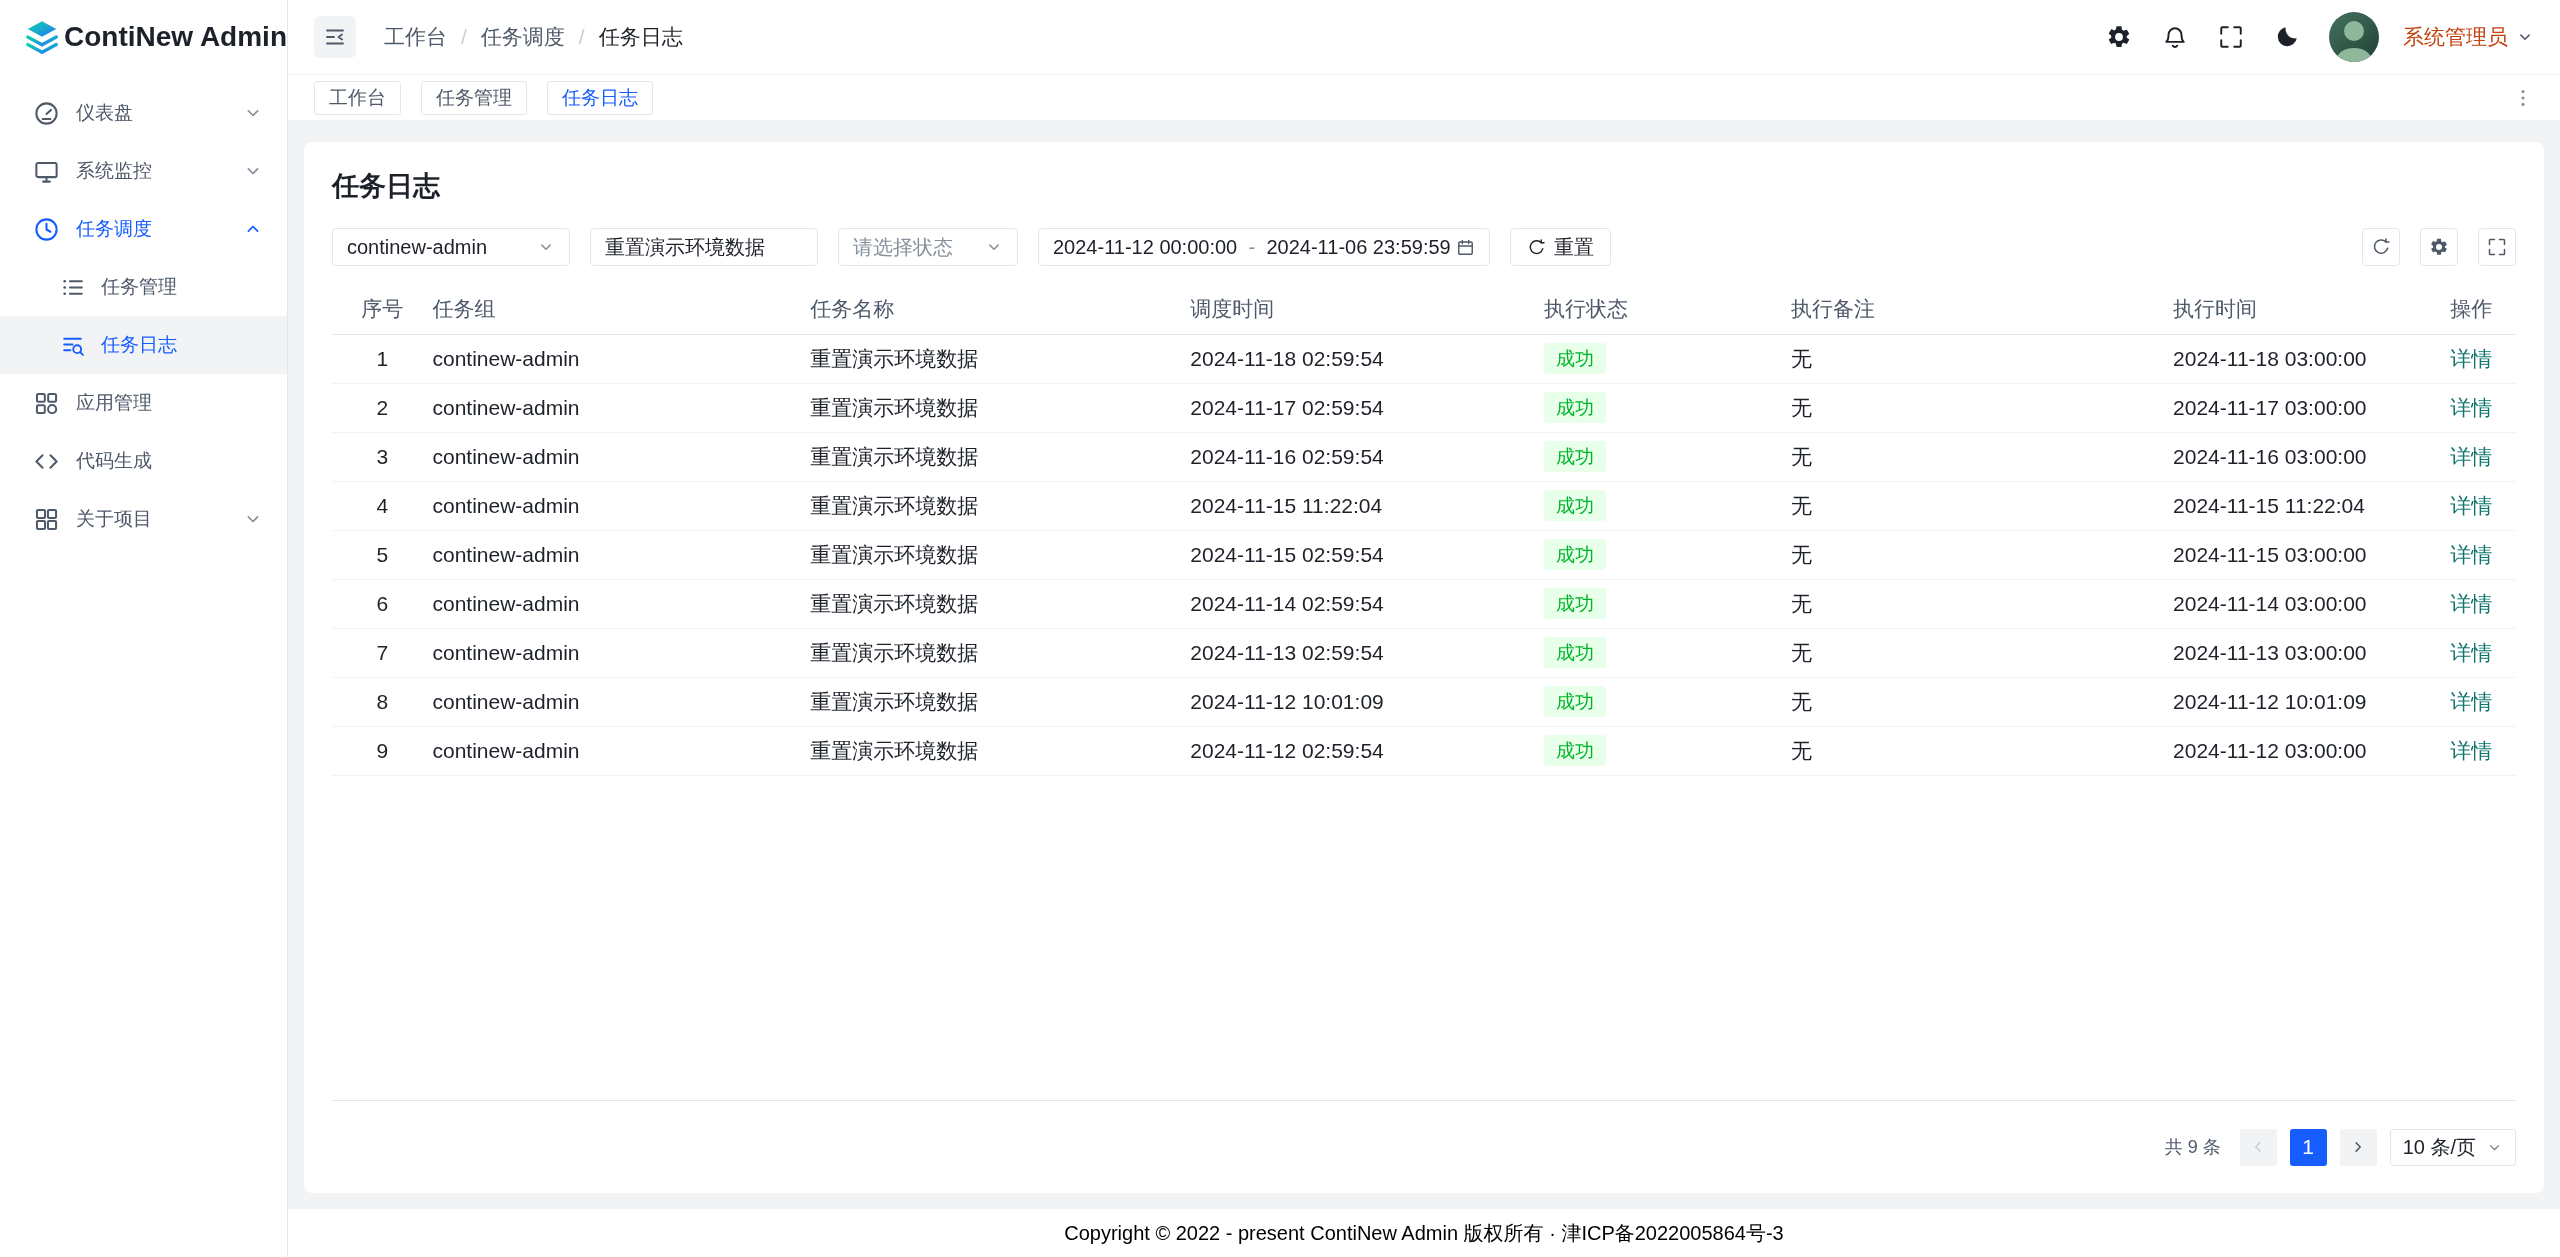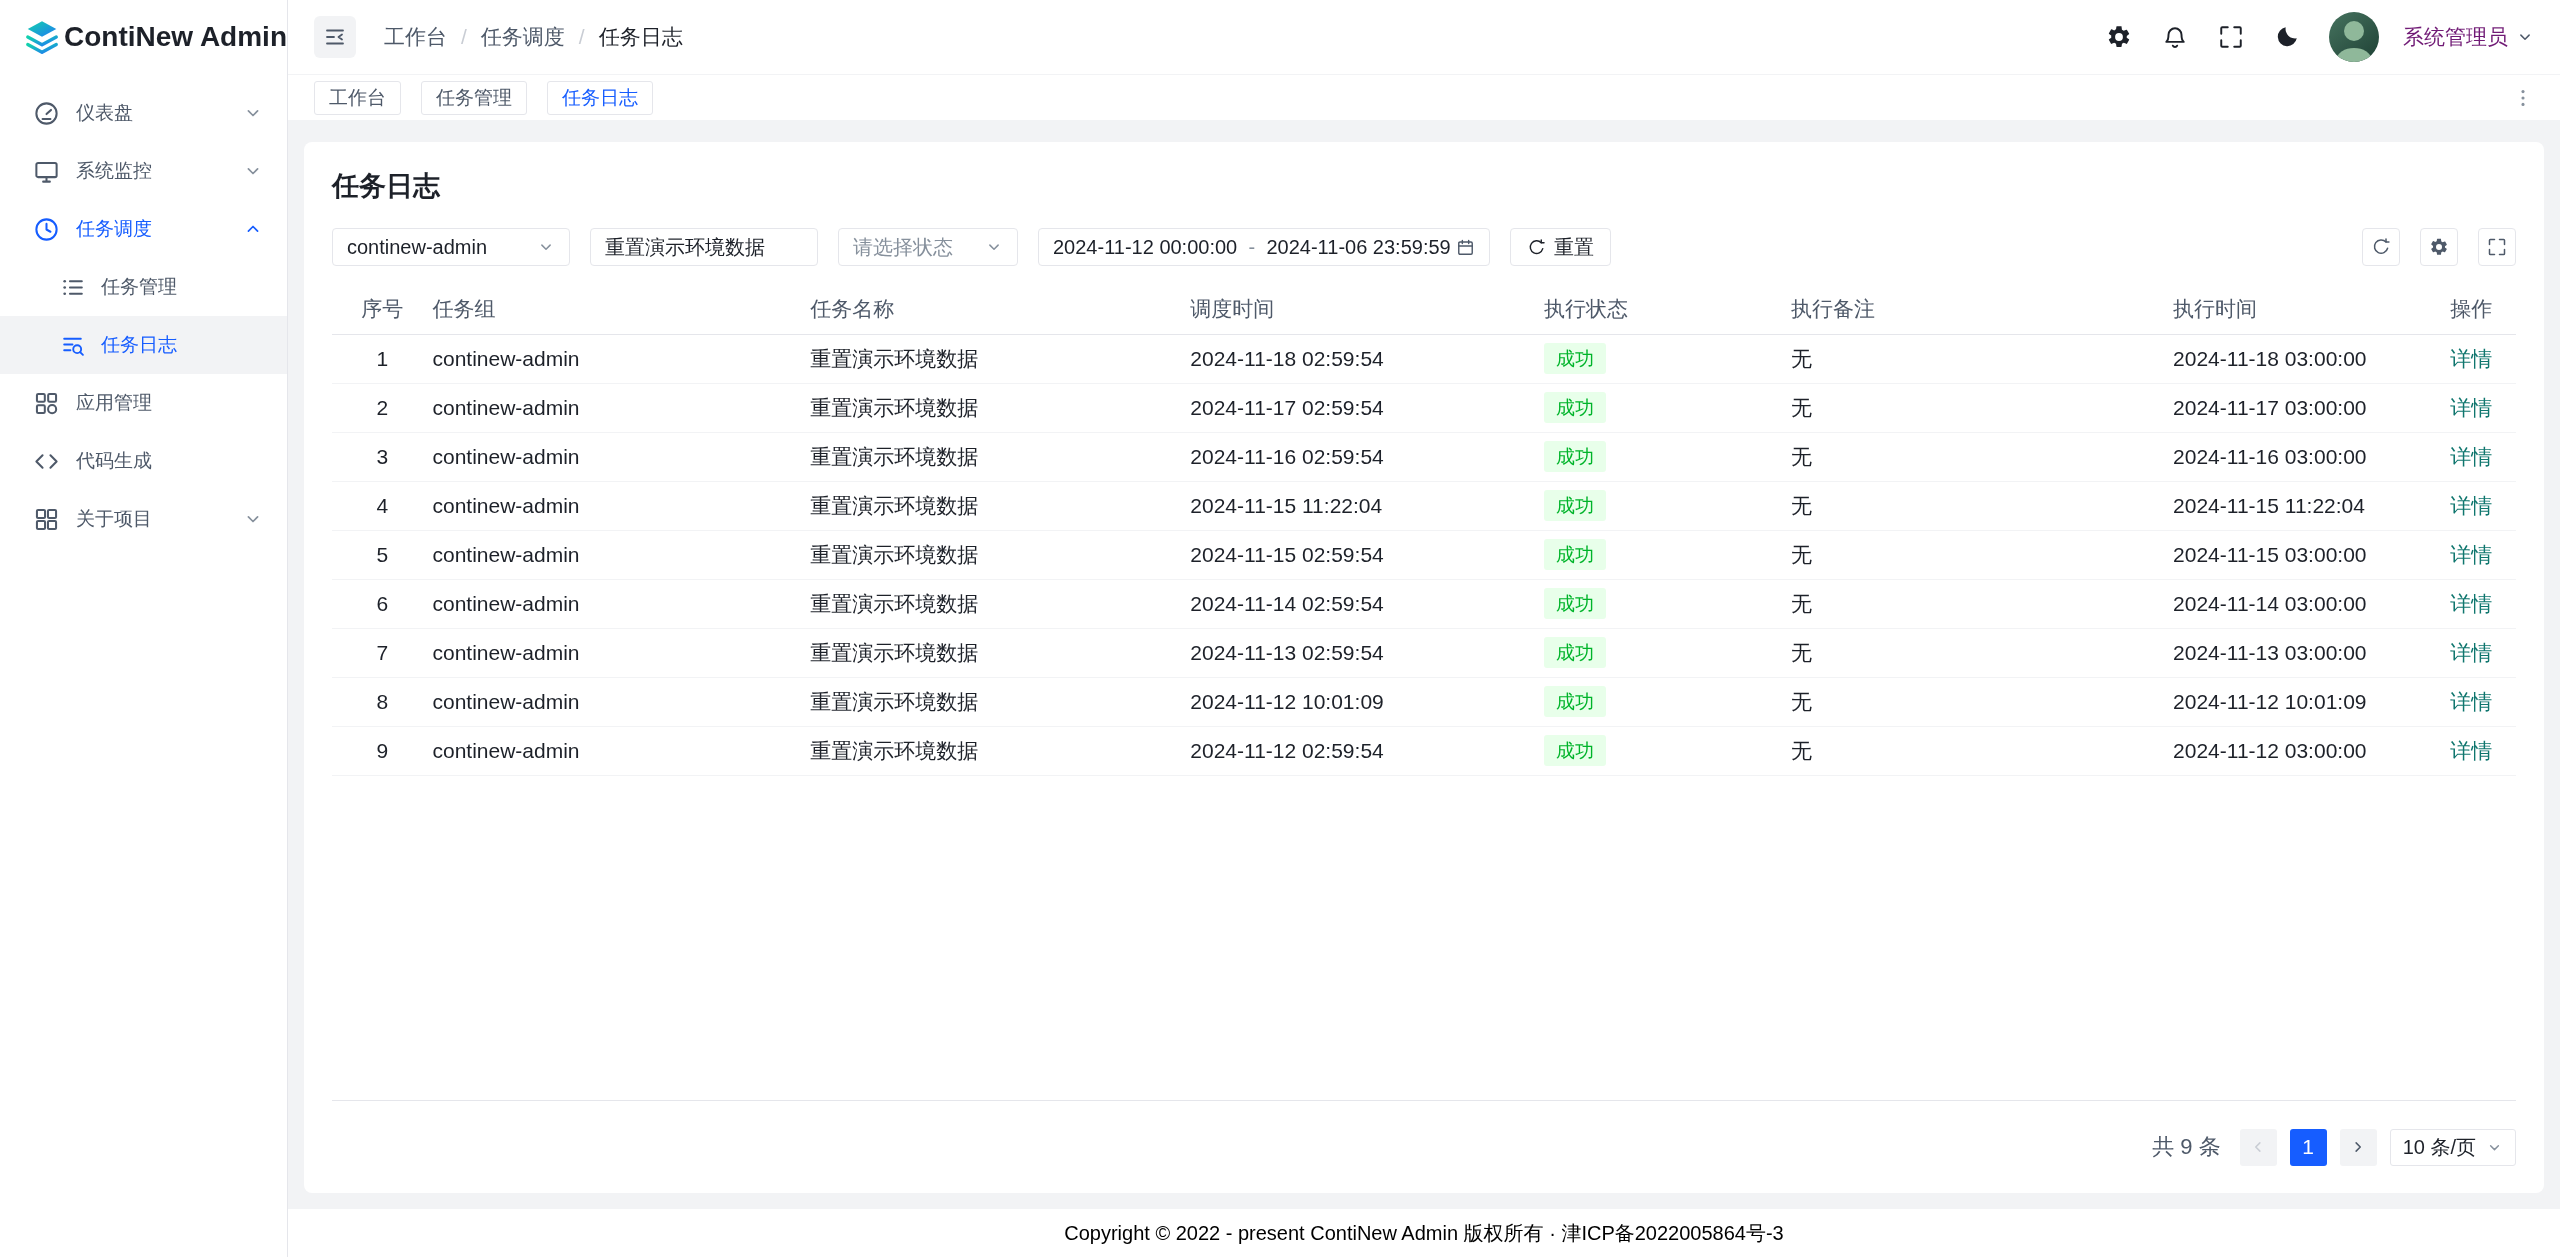--- a/index.html
+++ b/index.html
@@ -31,21 +31,21 @@
   .breadcrumb { display:flex; align-items:center; gap:14px; margin-left:28px; font-size:21px; color:#4e5969; }
   .crumb { cursor:pointer; }
   .crumb.current { color:#1d2129; }
   .crumb-sep { color:#c9cdd4; }
   .topbar-spacer { flex:1; }
   .topbar-actions { display:flex; align-items:center; gap:12px; }
   .icon-btn { width:44px; height:44px; display:flex; align-items:center; justify-content:center; color:#1d2129; cursor:pointer; border-radius:50%; }
   .avatar { position:relative; width:50px; height:50px; border-radius:50%; background:linear-gradient(140deg,#46735f,#1e4034); overflow:hidden; margin-left:8px; cursor:pointer; flex:none; }
   .avatar::before { content:""; position:absolute; top:9px; left:50%; transform:translateX(-50%); width:20px; height:20px; border-radius:50%; background:#8fb89a; }
   .avatar::after { content:""; position:absolute; bottom:-8px; left:50%; transform:translateX(-50%); width:34px; height:22px; border-radius:50% 50% 0 0; background:#8fb89a; }
-  .user { display:flex; align-items:center; gap:8px; margin-left:12px; font-size:21px; color:#701a75; cursor:pointer; }
+  .user { display:flex; align-items:center; gap:8px; margin-left:12px; font-size:21px; color:#c2410c; cursor:pointer; }
   .user .chev { color:#4e5969; display:flex; }
 
   .tabbar { height:46px; background:#fff; display:flex; align-items:center; gap:20px; padding:0 26px; border-top:1px solid #f2f3f5; }
   .tab { height:34px; display:flex; align-items:center; padding:0 14px; border:1px solid #e5e6eb; border-radius:3px; background:#fff; font-size:19px; color:#4e5969; cursor:pointer; white-space:nowrap; }
   .tab.active { color:#165dff; }
   .tab-more { margin-left:auto; color:#86909c; display:flex; cursor:pointer; }
 
   .content { flex:1; padding:22px 16px 16px; min-height:0; display:flex; }
   .card { flex:1; background:#fff; border-radius:8px; display:flex; flex-direction:column; min-width:0; }
   .card-title { padding:26px 28px 0; font-size:27px; font-weight:600; color:#1d2129; }
@@ -66,21 +66,21 @@
 
   .table-wrap { flex:1; margin:18px 28px 0; border-bottom:1px solid #e5e6eb; min-height:0; overflow:hidden; }
   table { width:100%; border-collapse:collapse; table-layout:fixed; }
   th { height:50px; text-align:left; font-weight:500; font-size:21px; color:#4e5969; border-bottom:1px solid #e5e6eb; padding:0; }
   td { height:49px; font-size:21px; color:#1d2129; border-bottom:1px solid #f2f3f5; padding:0; white-space:nowrap; overflow:hidden; }
   .c-center { text-align:center; }
   .badge { display:inline-block; background:#e8ffea; color:#00b42a; font-size:19px; line-height:31px; padding:0 12px; border-radius:3px; }
   .link { color:#0f766e; text-decoration:none; cursor:pointer; }
 
   .pagination-row { height:92px; display:flex; align-items:center; justify-content:flex-end; gap:13px; padding:0 28px; }
-  .page-total { font-size:22px; color:#4e5969; margin-right:6px; }
+  .page-total { font-size:18px; color:#4e5969; margin-right:6px; }
   .page-btn { width:37px; height:37px; border-radius:3px; background:#f2f3f5; display:flex; align-items:center; justify-content:center; color:#4e5969; cursor:pointer; font-size:21px; }
   .page-btn.disabled { color:#c9cdd4; cursor:default; }
   .page-btn.active { background:#165dff; color:#fff; font-weight:500; }
   .page-size { height:37px; border:1px solid #e5e6eb; border-radius:3px; background:#fff; display:flex; align-items:center; gap:10px; padding:0 12px; font-size:20px; color:#1d2129; cursor:pointer; }
   .page-size .chev { color:#86909c; display:flex; }
 
   .footer { height:48px; background:#fff; display:flex; align-items:center; justify-content:center; font-size:20px; color:#000000; }
   .ic { display:block; }
 </style>
 </head>

